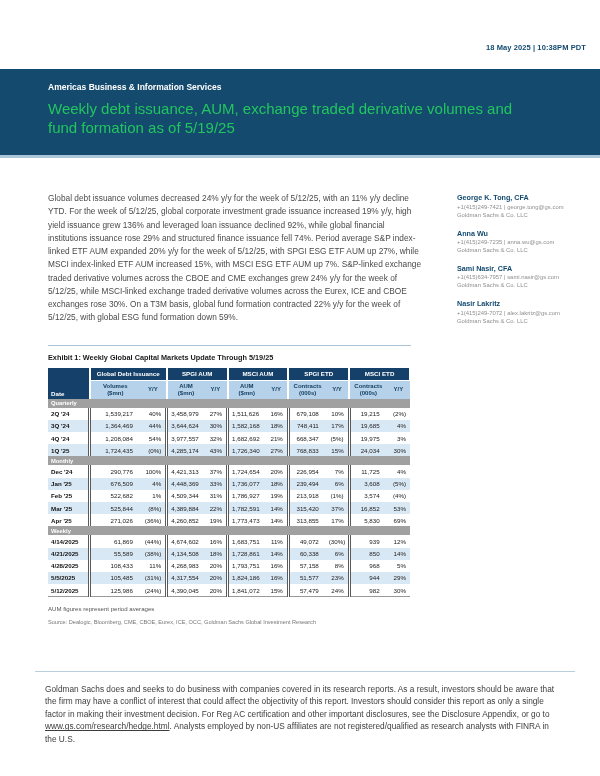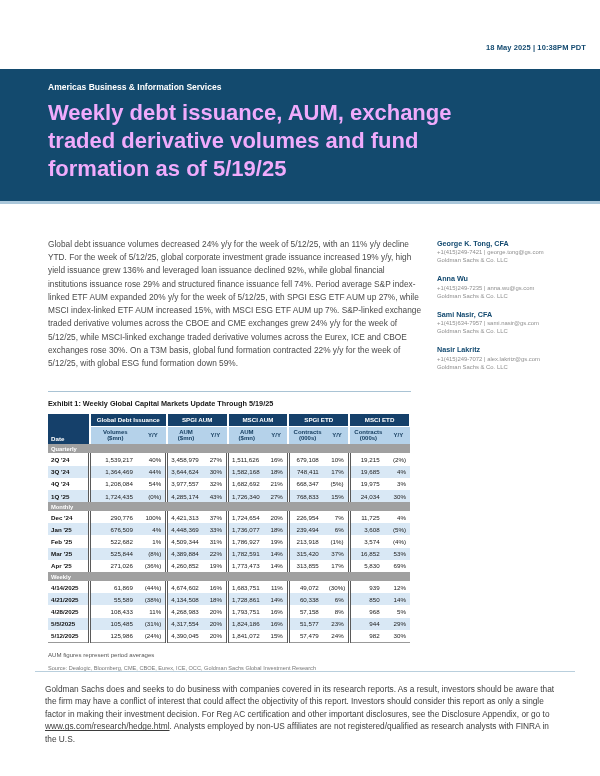--- a/index.html
+++ b/index.html
@@ -11,27 +11,27 @@
   
   .topbar { padding:36px 14px 0 48px; text-align:right; }
   .date-line { font-size:7.5px; font-weight:700; color:#134a70; letter-spacing:.1px; }
 
   
   .banner {
     margin-top:15px; background:#134a6e; padding:13px 60px 18px 48px;
     border-bottom:3px solid #aac7da;
   }
   .eyebrow { font-size:8.5px; font-weight:700; color:#ffffff; margin-bottom:7px; }
-  .doc-title { font-size:22px; font-weight:700; color:#f0abfc; line-height:1.27; max-width:470px; }
+  .doc-title { font-size:15px; font-weight:400; color:#22c55e; line-height:1.27; max-width:470px; }
 
   
   .content { display:flex; padding:34px 28px 0 48px; gap:15px; }
   .body-col { width:374px; flex:none; font-size:8.3px; line-height:1.6; color:#4a4a4a; }
   .authors-col { flex:1; padding-top:1px; }
-  .author { margin-bottom:9px; }
+  .author { margin-bottom:9px;margin-left:20px; }
   .author-name { font-size:7.2px; font-weight:700; color:#134a70; margin-bottom:1.5px; }
   .author-contact, .author-firm { font-size:5.9px; color:#8f8f8f; line-height:1.35; }
 
   
   .exhibit { margin:10px 48px 0 48px; width:363px; }
   .exhibit-rule { border-top:1px solid #a9c3d4; margin-bottom:7px; }
   .exhibit-title { font-size:7.3px; font-weight:700; color:#1a1a1a; margin-bottom:6px; }
 
   table.tbl { border-collapse:collapse; table-layout:fixed; width:100%; font-size:6.2px; border-bottom:1px solid #999; }
   .tbl th, .tbl td { overflow:hidden; white-space:nowrap; }

